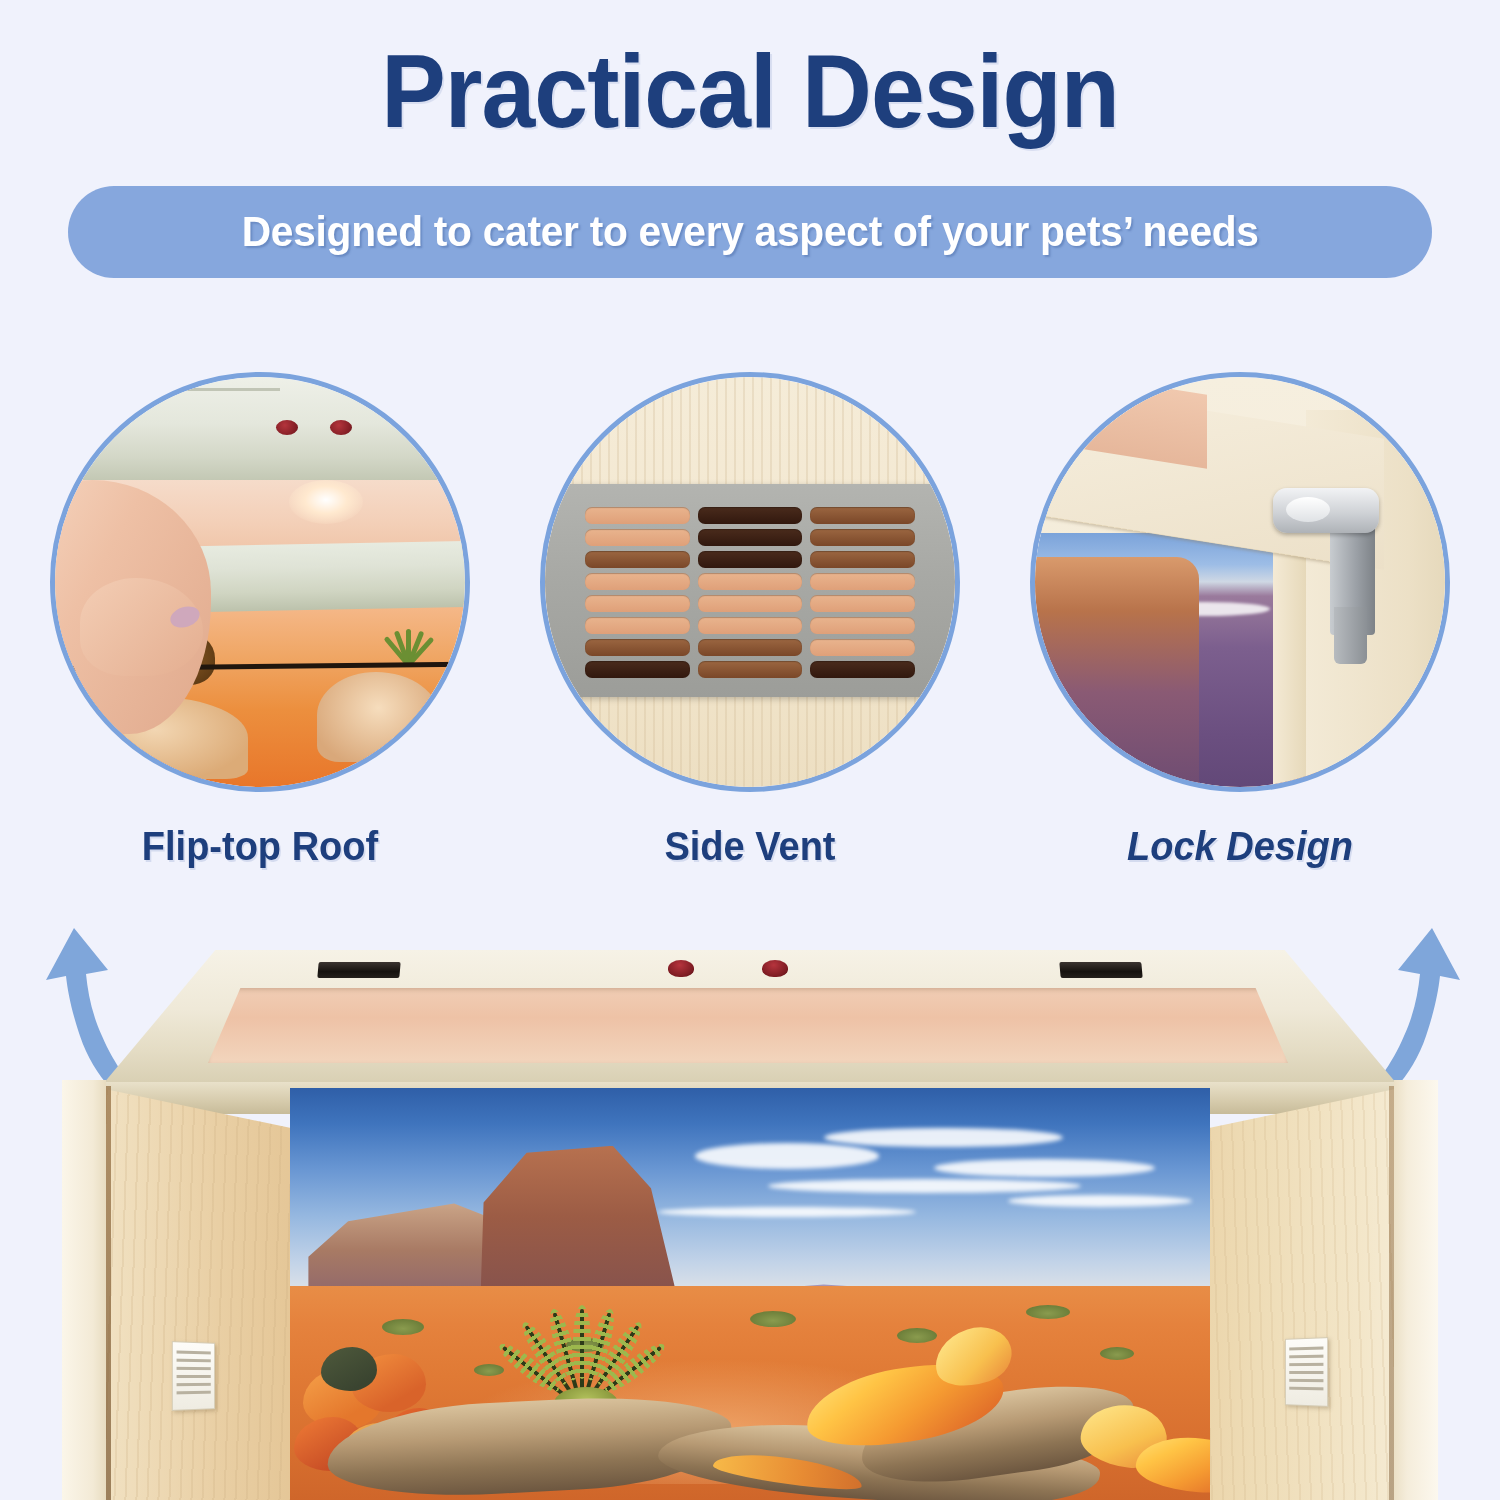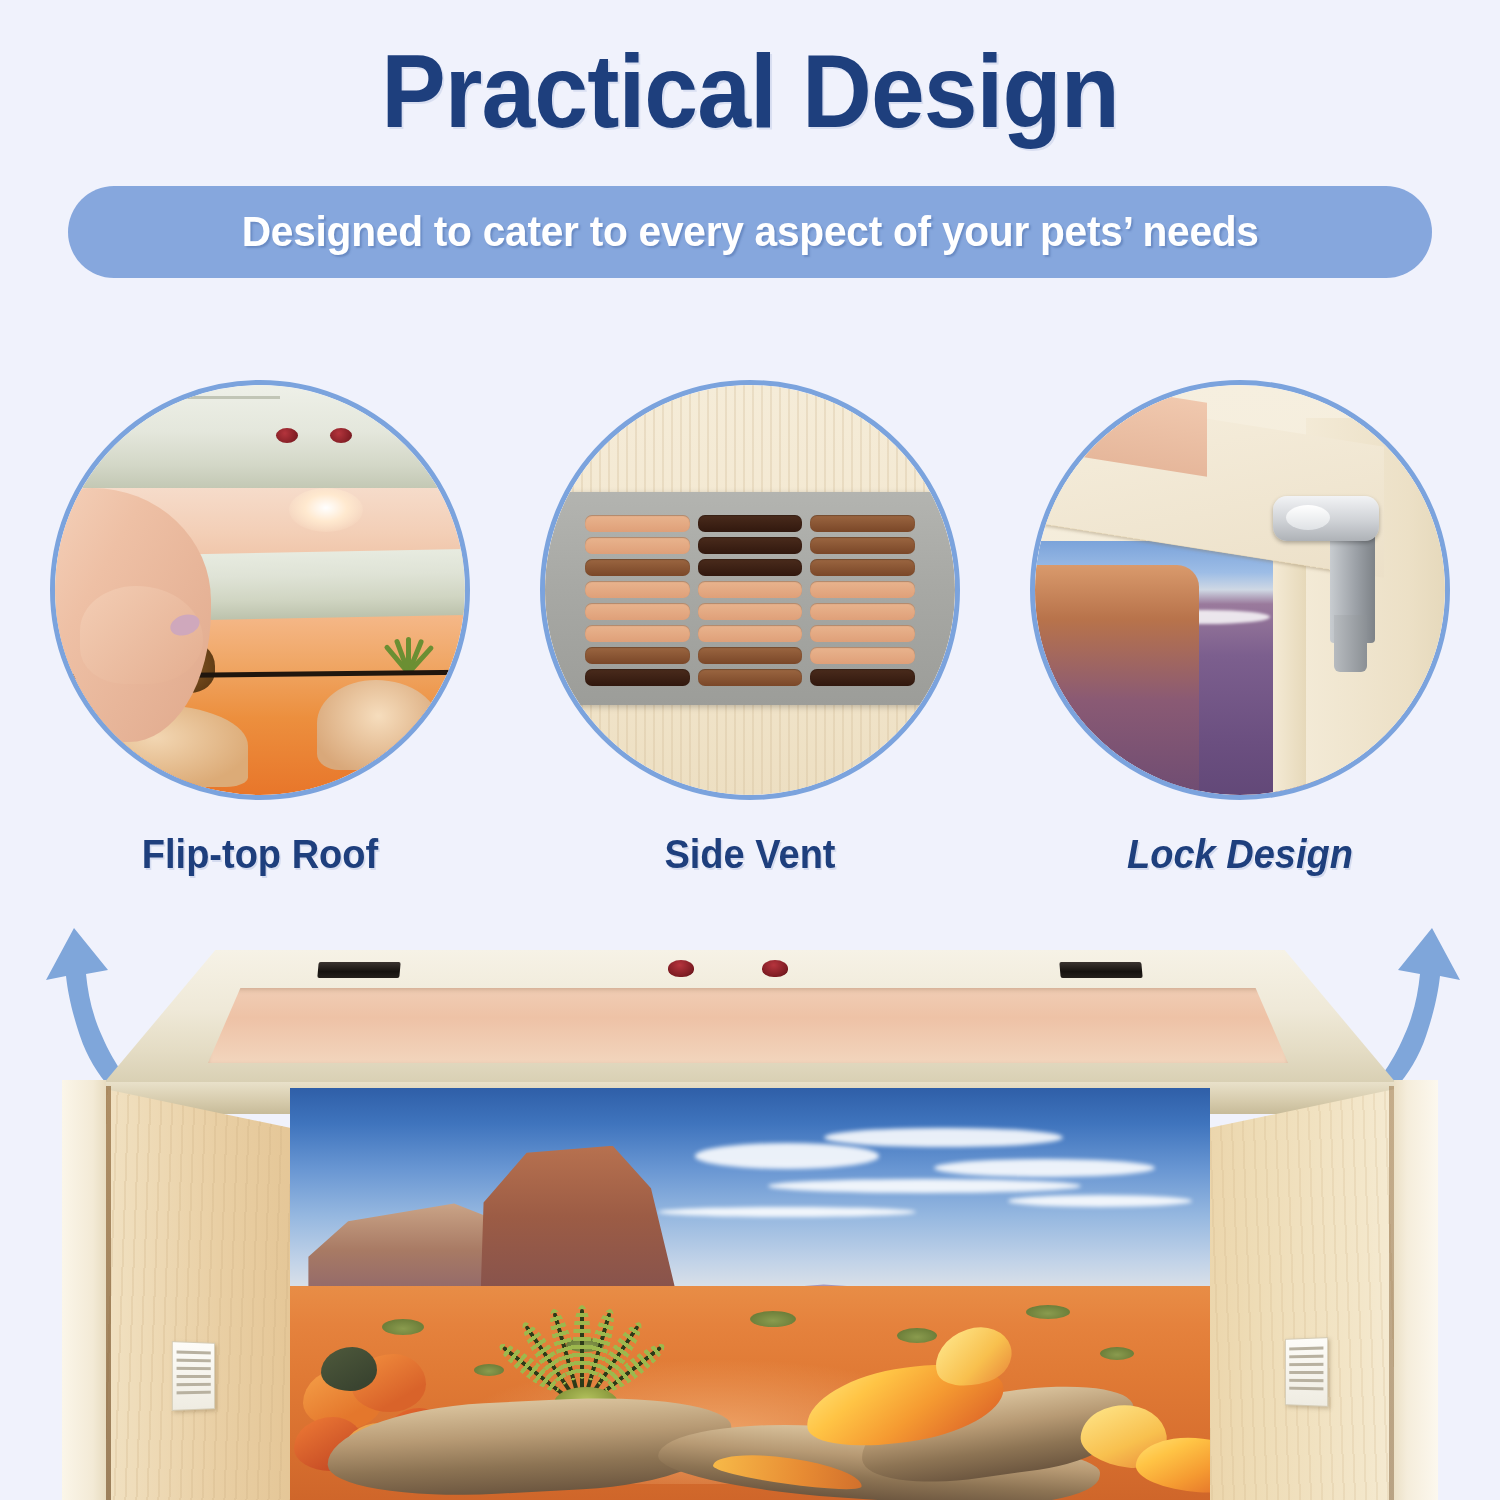--- a/index.html
+++ b/index.html
@@ -56,21 +56,21 @@
   .features-row {
     position: absolute;
     top: 372px;
     left: 0;
     width: 1500px;
     height: 540px;
   }
   .feature {
     position: absolute;
     width: 420px;
-    top: 8px;
+    top: 0;
   }
   .feature-1 { left: 50px; }
   .feature-2 { left: 540px; }
   .feature-3 { left: 1030px; font-style: italic; }
 
   .circle {
     position: relative;
     width: 420px;
     height: 420px;
     border-radius: 50%;

